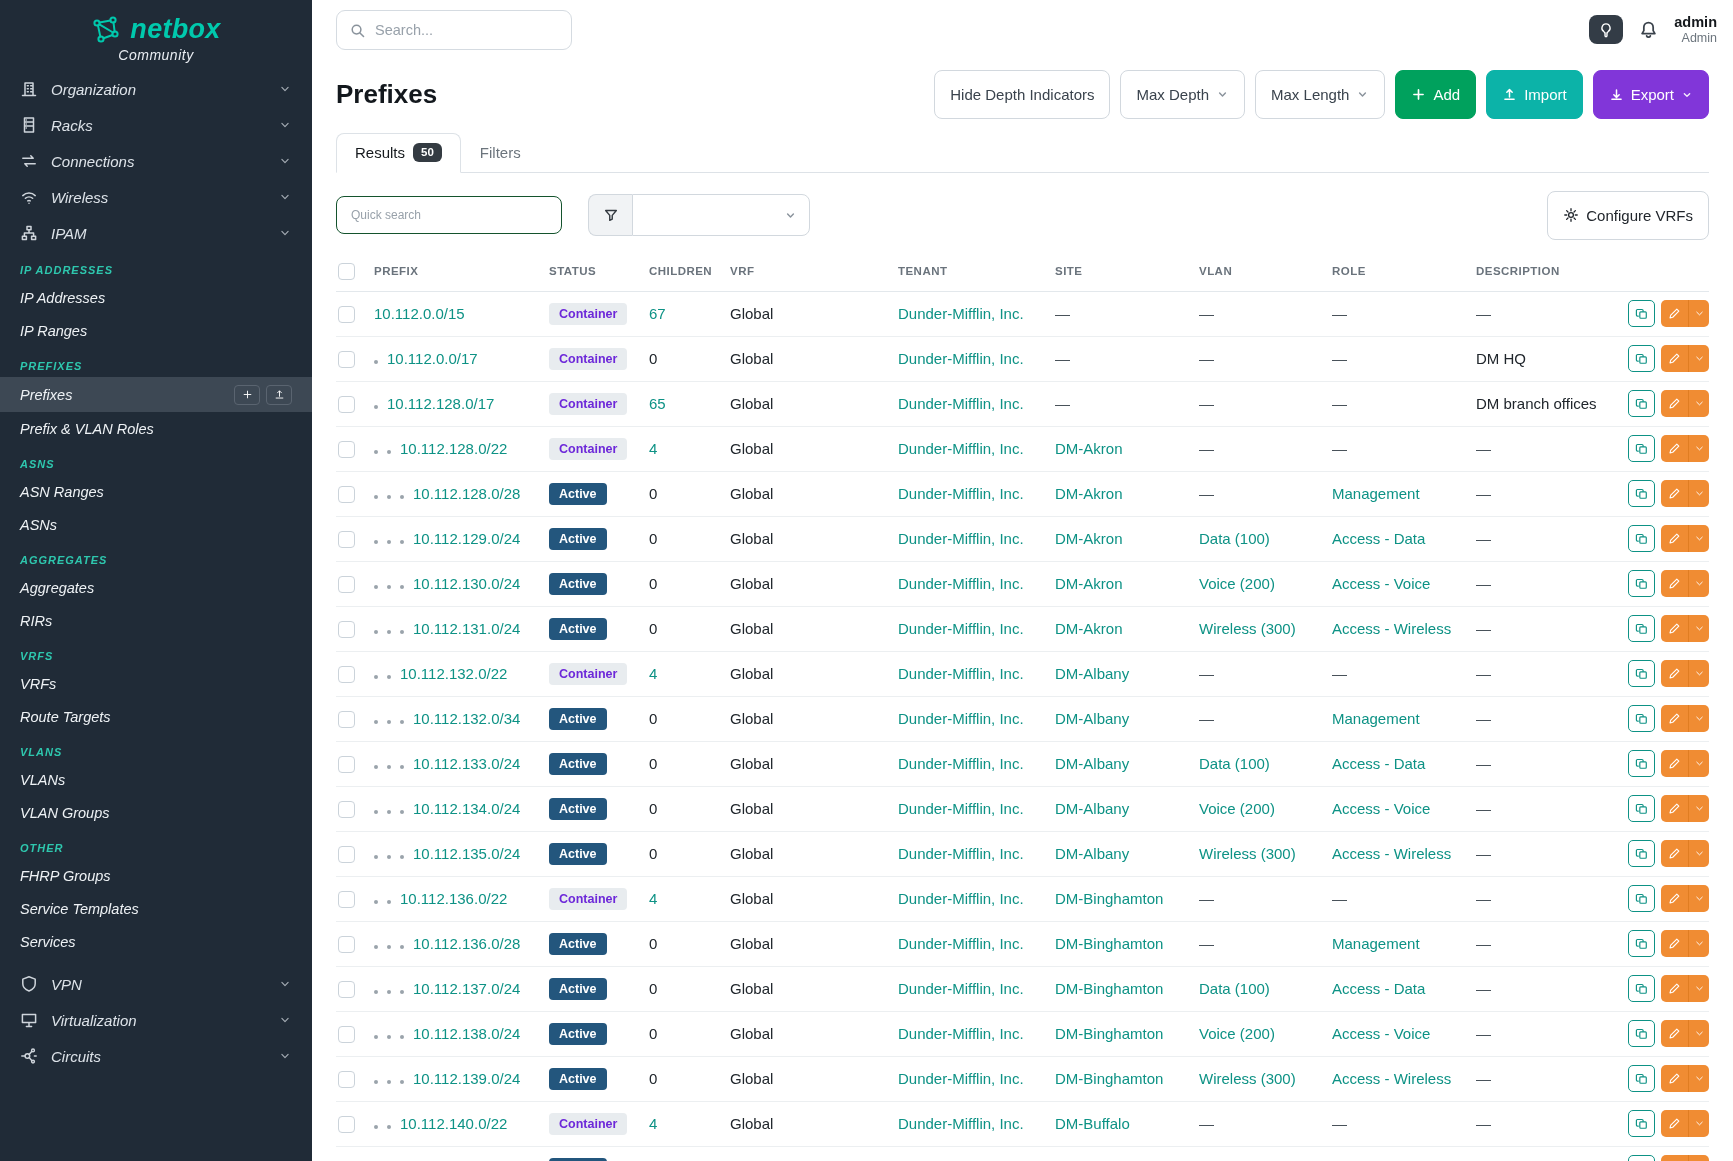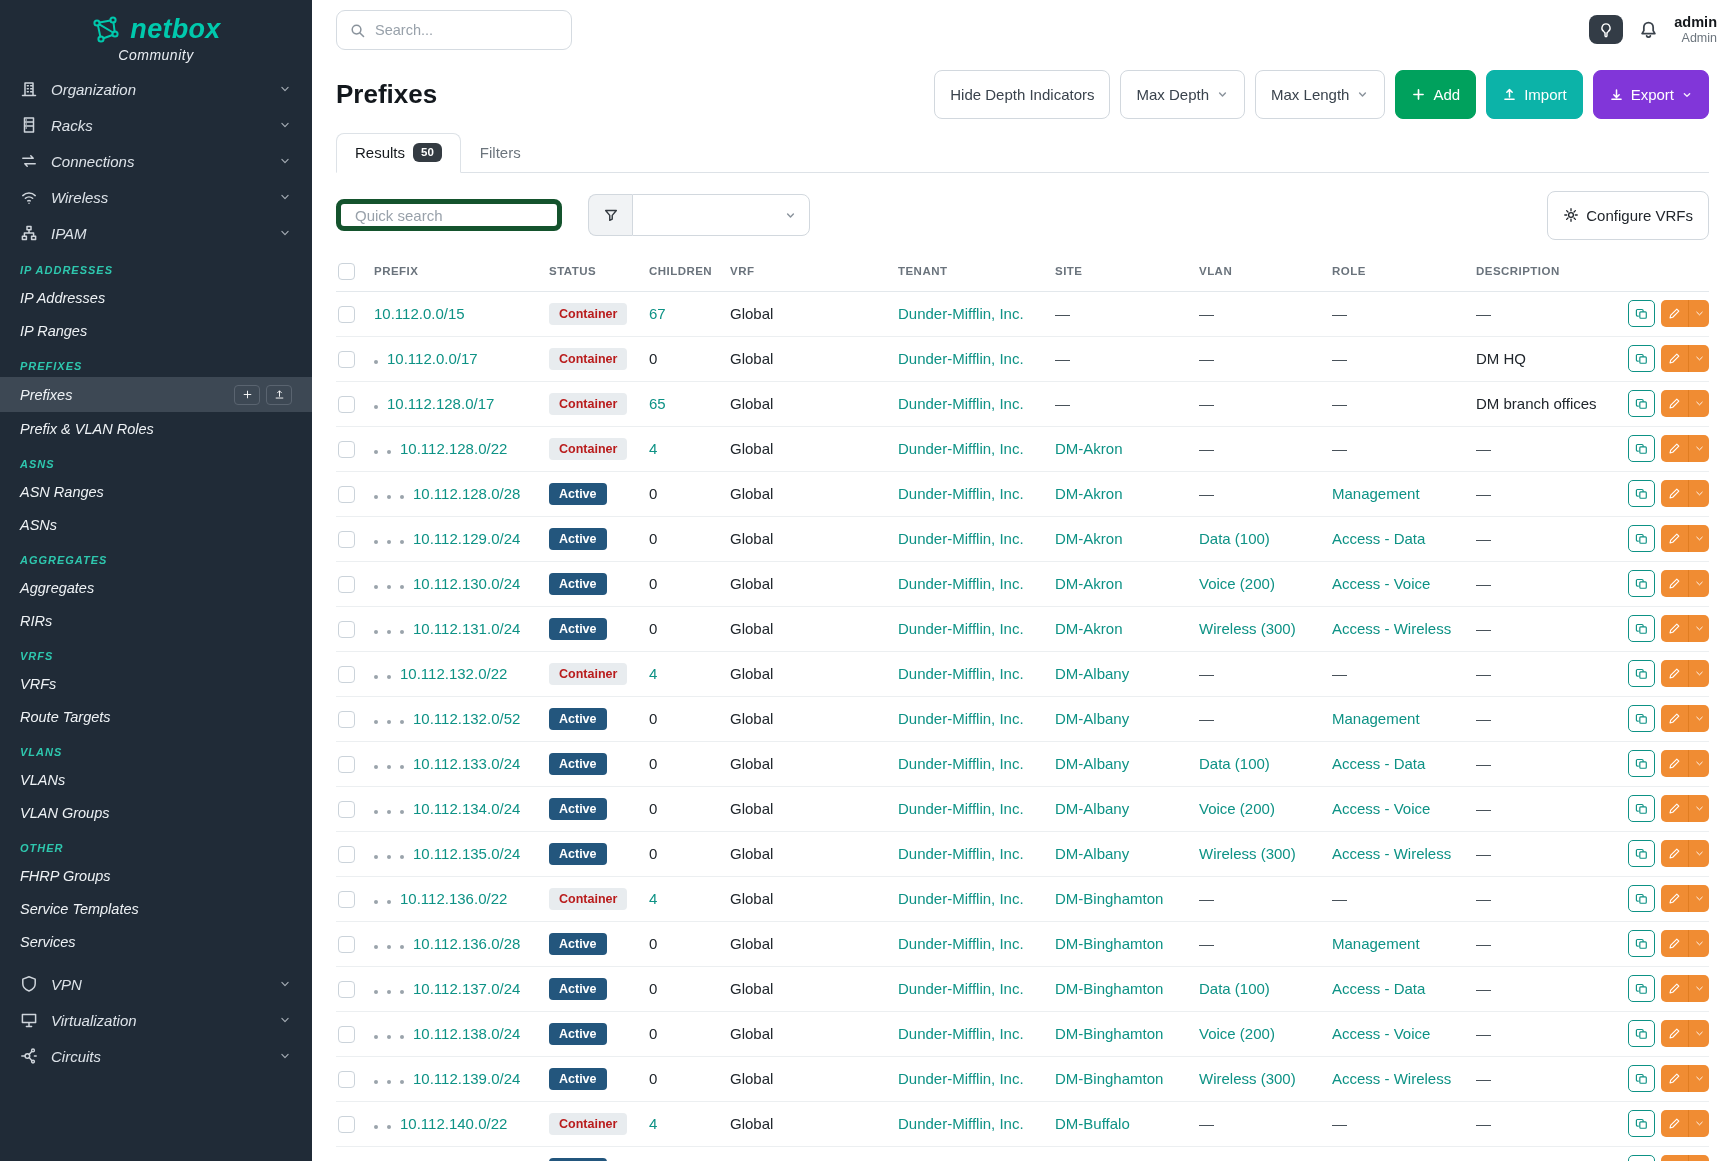--- a/index.html
+++ b/index.html
@@ -60,22 +60,22 @@
 
   .tabs { display:flex; align-items:flex-end; margin:14px 24px 0; border-bottom:1px solid #dde2e7; }
   .tab { padding:9px 18px 10px; background:transparent; border:1px solid transparent; font-size:15px;
     color:#6c757d; cursor:pointer; font-family:inherit; display:flex; align-items:center; gap:8px; }
   .tab.active { background:#fff; border:1px solid #dde2e7; border-bottom:1px solid #fff;
     border-radius:8px 8px 0 0; margin-bottom:-1px; color:#15191d; font-weight:500; }
   .tab-badge { background:#343b42; color:#fff; font-size:11.5px; font-weight:700;
     padding:2.5px 8px; border-radius:6px; line-height:1.2; }
 
   .controls { display:flex; align-items:center; margin:18px 24px 12px; }
-  .quick-search { width:226px; height:32px; border:5px solid #14532d; border-radius:8px;
-    padding:0 14px; font-size:15px; font-family:inherit; color:#343a40; outline:none; }
+  .quick-search { width:226px; height:38px; border:1px solid #14532d; border-radius:8px;
+    padding:0 14px; font-size:12px; font-family:inherit; color:#343a40; outline:none; }
   .quick-search::placeholder { color:#98a1aa; }
   .filter-group { display:flex; margin-left:26px; }
   .funnel-btn { width:44px; height:42px; border:1px solid #d2d8de; border-right:none;
     border-radius:8px 0 0 8px; background:#f1f3f5; color:#343a40; display:flex;
     align-items:center; justify-content:center; cursor:pointer; }
   .filter-select { width:178px; height:42px; border:1px solid #d2d8de; border-radius:0 8px 8px 0;
     background:#fff; display:flex; align-items:center; justify-content:flex-end; padding:0 12px;
     color:#8a939c; cursor:pointer; }
   .btn.cfg { margin-left:auto; color:#21262c; }
 
@@ -89,21 +89,21 @@
   .c-check { padding-left:2px; }
   input[type="checkbox"] { appearance:none; -webkit-appearance:none; width:17px; height:17px;
     border:1px solid #cbd3da; border-radius:4px; background:#fff; cursor:pointer; vertical-align:middle; }
   .lnk { color:#0d9285; text-decoration:none; cursor:pointer; }
   .plain { color:#20262c; }
   .dash { color:#49525a; }
   .depth { display:inline-flex; align-items:center; }
   .depth i { display:inline-block; width:4px; height:4px; border-radius:50%; background:#9aa3ab;
     margin-right:9px; }
   .badge { font-size:12.5px; font-weight:600; padding:4px 10px; border-radius:4px; display:inline-block; }
-  .st-container { background:#e8ecef; color:#b91c1c; }
+  .st-container { background:#e8ecef; color:#6d28d9; }
   .st-active { background:#23567d; color:#fff; }
   .c-actions { text-align:right; padding-right:0; }
   .act-group { display:inline-flex; align-items:center; }
   .btn-copy { width:27px; height:27px; border:1px solid #0d9285; color:#0d9285; background:#fff;
     border-radius:5px; display:inline-flex; align-items:center; justify-content:center; cursor:pointer; }
   .orange-group { display:inline-flex; margin-left:6px; }
   .btn-edit { width:27px; height:27px; background:#f08c33; border:none; border-radius:5px 0 0 5px;
     color:#fff; display:inline-flex; align-items:center; justify-content:center; cursor:pointer; }
   .btn-caret { width:21px; height:27px; background:#f08c33; border:none; border-left:1px solid #e07d22;
     border-radius:0 5px 5px 0; color:#fff; display:inline-flex; align-items:center;
@@ -722,21 +722,21 @@
                   </button>
                 </span>
     </span></td>
           </tr>
           <tr>
     <td class="c-check"><input type="checkbox" style=""></td>
     <td class="c-prefix"><span class="depth">
                 <i></i>
                 <i></i>
                 <i></i>
-              </span><a class="lnk">10.112.132.0/52</a></td>
+              </span><a class="lnk">10.112.132.0/34</a></td>
     <td><span class="badge st-active">Active</span></td>
     <td><span class="plain">0</span></td>
     <td><span class="plain">Global</span></td>
     <td><a class="lnk">Dunder-Mifflin, Inc.</a></td>
     <td><a class="lnk">DM-Albany</a></td>
     <td><span class="dash">—</span></td>
     <td><a class="lnk">Management</a></td>
     <td><span class="dash">—</span></td>
     <td class="c-actions"><span class="act-group">
       <button class="btn-copy">

